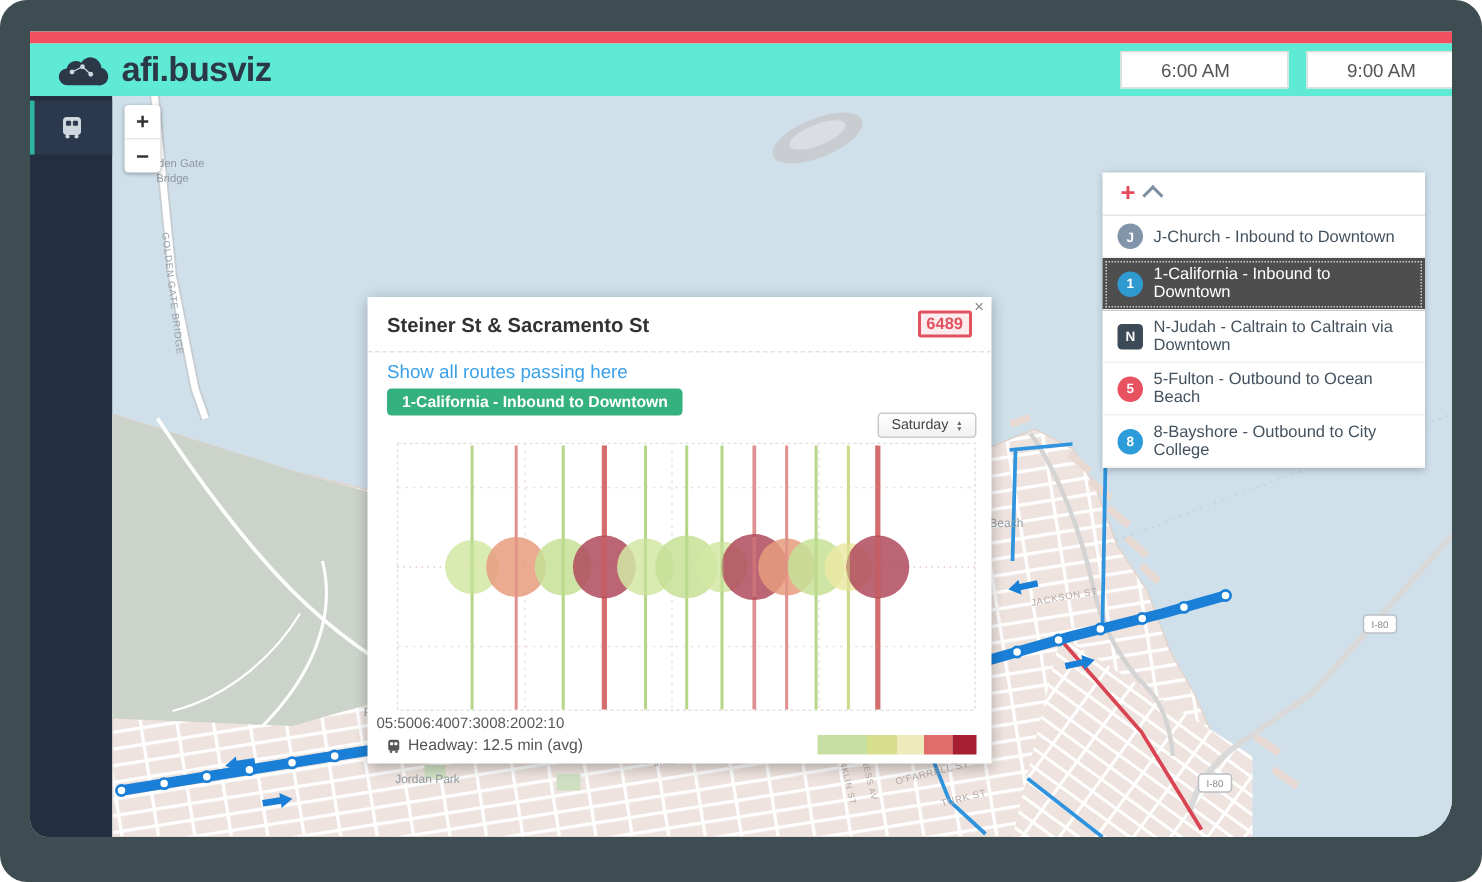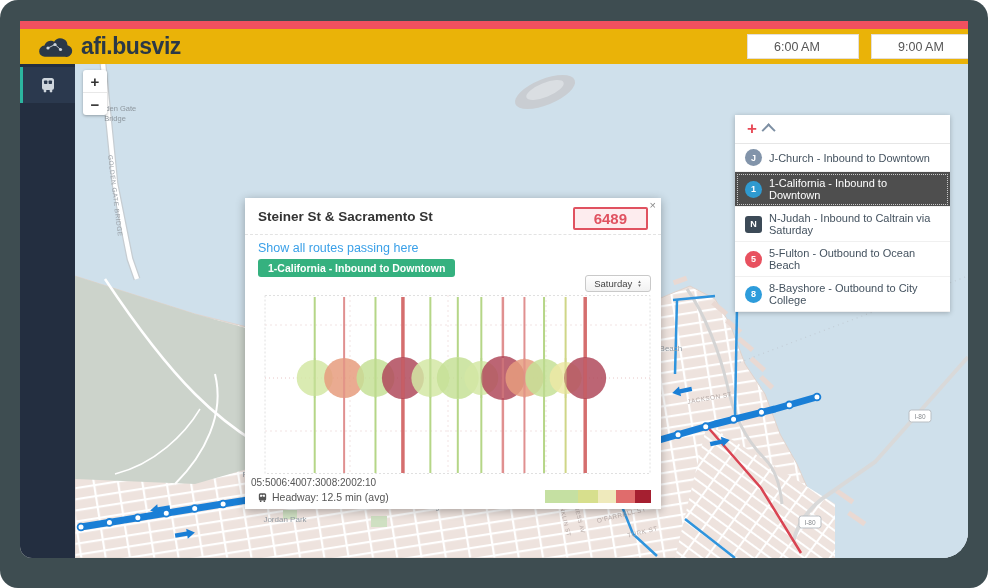--- a/index.html
+++ b/index.html
@@ -1,20 +1,20 @@
 <!DOCTYPE html>
 <html><head>
 <meta charset="utf-8">
 <style>
   html,body{margin:0;padding:0;background:#fff;font-family:"Liberation Sans",sans-serif;}
   .stage{position:relative;width:988px;height:588px;overflow:hidden;}
   .frame{position:absolute;inset:0;background:#3e4d51;border-radius:18px;}
   .content{position:absolute;left:20px;top:21px;width:948px;height:537px;background:#f6f3f1;border-radius:0 0 26px 12px;overflow:hidden;}
   .redbar{position:absolute;left:0;top:0;width:100%;height:8px;background:#f0505f;}
-  .appheader{position:absolute;left:0;top:8px;width:100%;height:35px;background:#eab308;}
+  .appheader{position:absolute;left:0;top:8px;width:100%;height:35px;background:#5eead4;}
   .logo{position:absolute;left:14px;top:3px;display:flex;align-items:center;gap:7px;}
   .logo-text{font-size:23px;font-weight:bold;color:#2a3847;letter-spacing:-0.5px;}
   .time-input{position:absolute;top:5px;width:112px;height:25px;background:#fff;border:1px solid #e3deda;
     font-size:12.5px;color:#555;display:flex;align-items:center;padding-left:26px;box-sizing:border-box;margin-left:44px;}
   .time-from{left:683px;} .time-to{left:807px;}
   .main{position:absolute;left:0;top:43px;width:948px;height:494px;}
   .sidebar{position:absolute;left:0;top:0;width:55px;height:494px;background:#232e40;}
   .sb-item{position:relative;margin-top:3px;height:36px;background:#2b394e;display:flex;align-items:center;justify-content:center;}
   .sb-item::before{content:"";position:absolute;left:0;top:0;bottom:0;width:3px;background:#2cb5a0;}
   .mapwrap{position:absolute;left:55px;top:0;width:893px;height:494px;background:#cfe0eb;}
@@ -28,21 +28,21 @@
   .plus{color:#e84a57;font-size:17px;font-weight:bold;line-height:12px;margin-right:8px;cursor:pointer;}
   .chev{width:8px;height:8px;border-left:2px solid #7d8fa3;border-top:2px solid #7d8fa3;transform:rotate(45deg) translateY(2px);cursor:pointer;}
   .route-item{display:flex;align-items:center;gap:7px;padding:5px 10px;border-bottom:1px solid #f0f0f0;font-size:11px;color:#44525f;cursor:pointer;}
   .route-item .badge{flex:0 0 auto;width:17px;height:17px;border-radius:50%;color:#fff;font-size:9px;font-weight:bold;
     display:flex;align-items:center;justify-content:center;}
   .route-item.selected{background:#4e4e4e;color:#fff;outline:1px dotted #c9c9c9;outline-offset:-3px;}
   
   .popup{position:absolute;left:225px;top:134px;width:416px;height:311px;background:#fff;box-shadow:0 2px 9px rgba(0,0,0,.3);z-index:7;}
   .popup-title{position:absolute;left:13px;top:11px;font-size:13.5px;font-weight:bold;color:#333;}
   .stop-badge{position:absolute;right:13px;top:9px;border:2px solid #e05260;color:#e05260;background:#fdecee;
-    font-size:15px;font-weight:bold;padding:1px 19px;border-radius:2px;}
+    font-size:11px;font-weight:bold;padding:1px 4px;border-radius:2px;}
   .popup-close{position:absolute;right:5px;top:1px;font-size:11px;color:#888;cursor:pointer;}
   .popup-sep{position:absolute;left:0;right:0;top:36px;border-top:1px dashed #e3e3e3;}
   .routes-link{position:absolute;left:13px;top:43px;font-size:12.5px;color:#3aa0e8;cursor:pointer;}
   .route-pill{position:absolute;left:13px;top:61px;background:#35b17f;color:#fff;font-size:10.5px;font-weight:bold;
     padding:3px 10px;border-radius:3px;cursor:pointer;}
   .day-select{position:absolute;right:10px;top:77px;width:64px;height:15px;border:1px solid #c9c9c9;border-radius:3px;
     background:linear-gradient(#fff,#f1f1f1);font-size:9.5px;color:#444;display:flex;align-items:center;
     justify-content:center;gap:5px;cursor:pointer;}
   .updown{display:flex;flex-direction:column;line-height:3.5px;font-size:4.5px;color:#666;}
   #chart-svg{position:absolute;left:0;top:97px;}
@@ -244,21 +244,21 @@
             <div class="route-item">
               <span class="badge" style="background: rgb(130, 148, 170);">J</span>
               <span>J-Church - Inbound to Downtown</span>
             </div>
             <div class="route-item selected">
               <span class="badge" style="background: rgb(47, 154, 208);">1</span>
               <span>1-California - Inbound to Downtown</span>
             </div>
             <div class="route-item">
               <span class="badge" style="background: rgb(60, 74, 87); border-radius: 3px;">N</span>
-              <span>N-Judah - Inbound to Caltrain via Saturday</span>
+              <span>N-Judah - Caltrain to Caltrain via Downtown</span>
             </div>
             <div class="route-item">
               <span class="badge" style="background: rgb(232, 81, 95);">5</span>
               <span>5-Fulton - Outbound to Ocean Beach</span>
             </div>
             <div class="route-item">
               <span class="badge" style="background: rgb(45, 156, 219);">8</span>
               <span>8-Bayshore - Outbound to City College</span>
             </div>
           </div>

